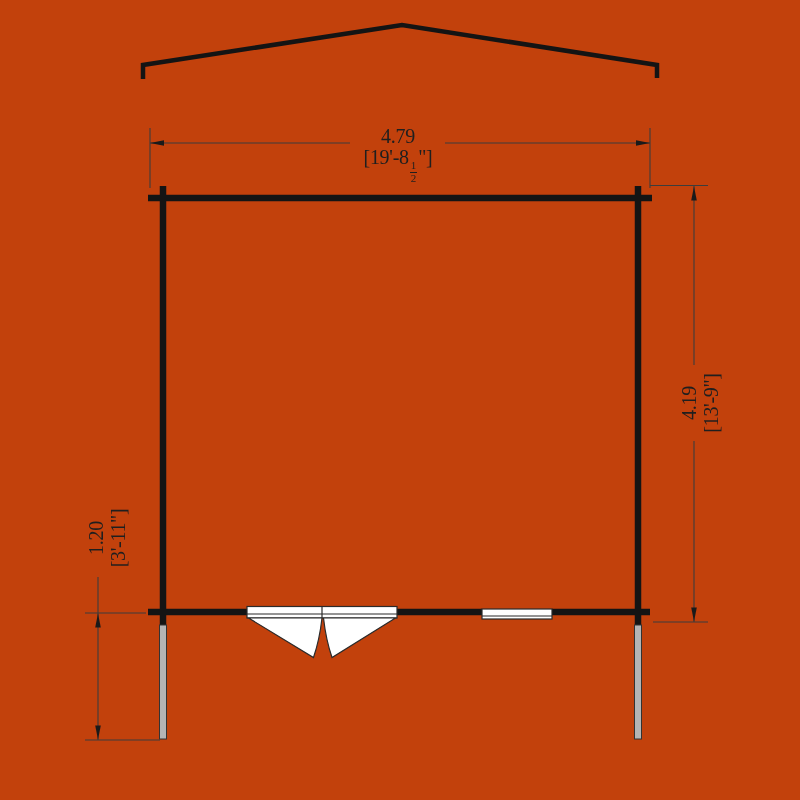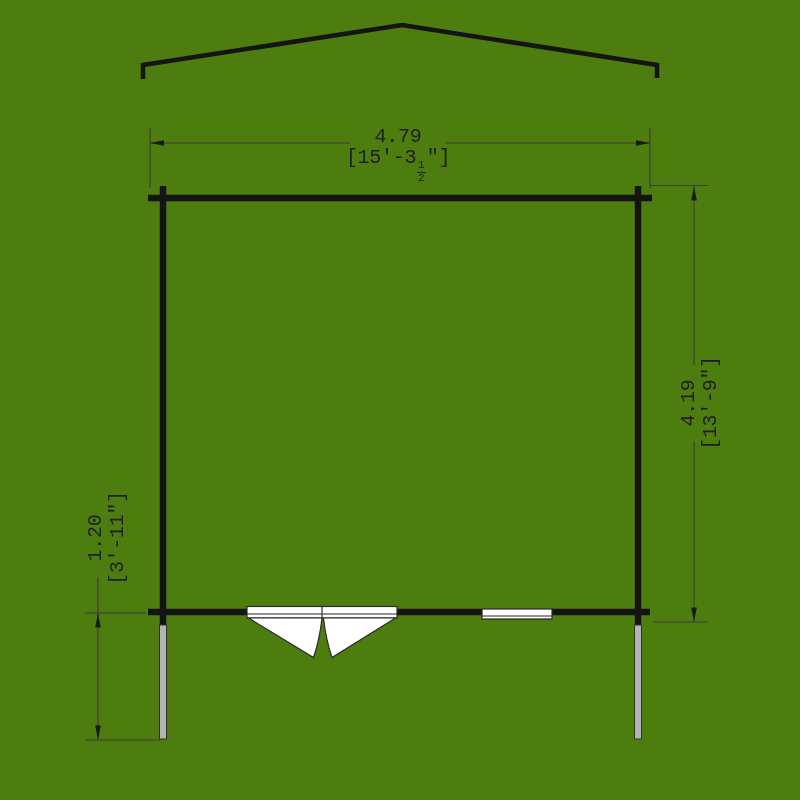--- a/index.html
+++ b/index.html
@@ -4,23 +4,23 @@
 <style>
   html, body {
     margin: 0;
     padding: 0;
     background: #ffffff;
   }
   #canvas {
     position: relative;
     width: 800px;
     height: 800px;
-    background: #4d7c0f;
+    background: #c2410c;
     overflow: hidden;
-    font-family: Liberation Mono, monospace;
+    font-family: Liberation Serif, serif;
     color: #1f1f1f;
   }
   #plan-svg {
     position: absolute;
     left: 0;
     top: 0;
   }
   .dim-label {
     position: absolute;
     font-size: 20px;
@@ -114,21 +114,21 @@
       <path d="M98,577 V740"></path>
     </g>
     <g fill="#1a1a1a" stroke="none">
       <polygon points="98,613.5 95.2,627.5 100.8,627.5"></polygon>
       <polygon points="98,739.5 95.2,725.5 100.8,725.5"></polygon>
     </g>
   </svg>
 
   <div class="dim-label" style="left:298px; top:126px; width:200px;">
     <span class="metric">4.79</span>
-    <span class="imperial"><span>[15'-3</span><span class="frac">
+    <span class="imperial"><span>[19'-8</span><span class="frac">
           <span class="num">1</span>
           <span class="den">2</span>
         </span><span>"]</span></span>
   </div>
 
   <div class="dim-label rotated" style="left:700px; top:403px;">
     <span class="metric">4.19</span>
     <span class="imperial">[13'-9"]</span>
   </div>
 

